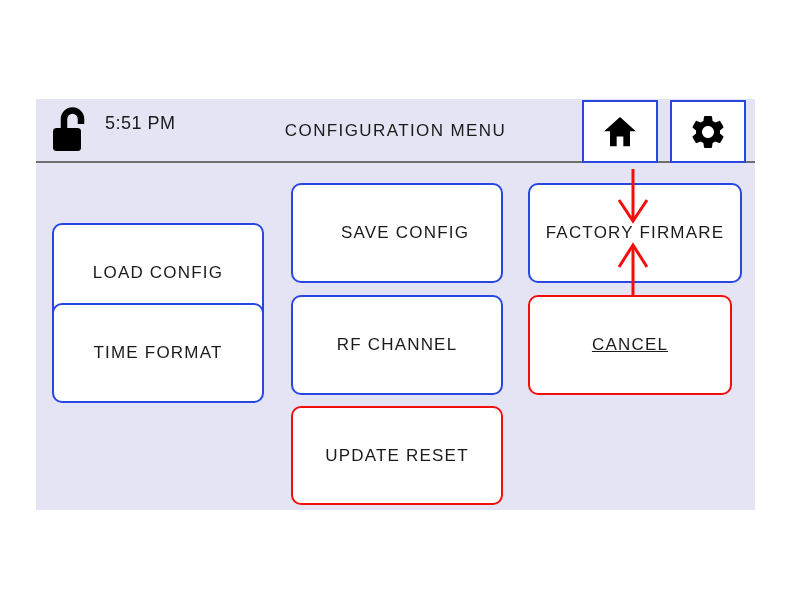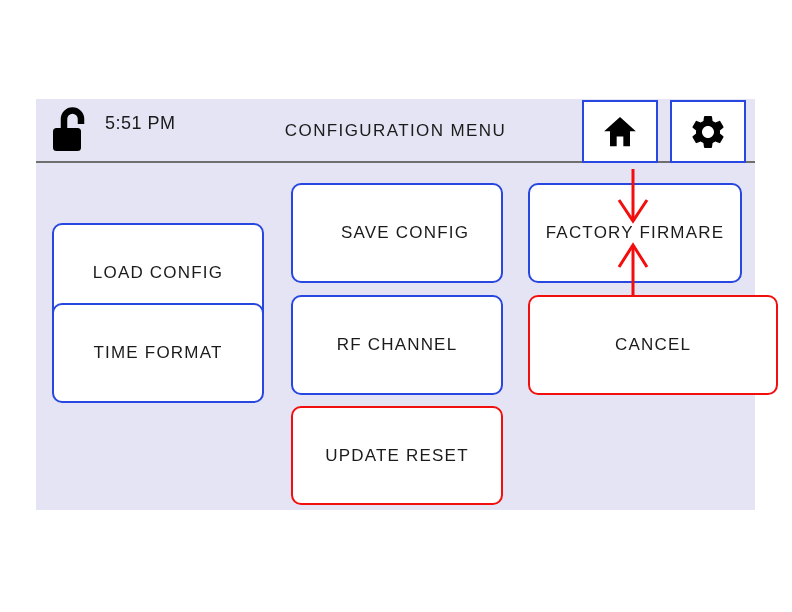--- a/index.html
+++ b/index.html
@@ -35,21 +35,21 @@
   .gbtn{position:absolute;background:var(--button-bg);border:2px solid var(--blue);
     border-radius:10px;display:flex;align-items:center;justify-content:center;
     font-family:inherit;font-size:17px;letter-spacing:1.2px;color:var(--text);
     cursor:pointer;z-index:2;height:100px;width:212px;}
   .gbtn.red{border-color:var(--red);}
   .b-load{left:16px;top:84px;margin-top:40px;}
   .b-save{left:255px;top:84px;padding-left:16px;}
   .b-update{left:492px;top:84px;width:214px;}
   .b-timefmt{left:16px;top:196px;margin-top:8px;}
   .b-rf{left:255px;top:196px;}
-  .b-cancel{left:492px;top:196px;width:250px;}
+  .b-cancel{left:492px;top:196px;width:204px;text-decoration:underline;}
   .b-factory{left:255px;top:307px;height:99px;}
 
   
   .arrows{position:absolute;left:0;top:0;width:719px;height:411px;z-index:5;pointer-events:none;}
   .arrows line,.arrows polyline{stroke:var(--red);stroke-width:3;fill:none;}
 </style>
 </head>
 <body>
 
 <div class="stage">

